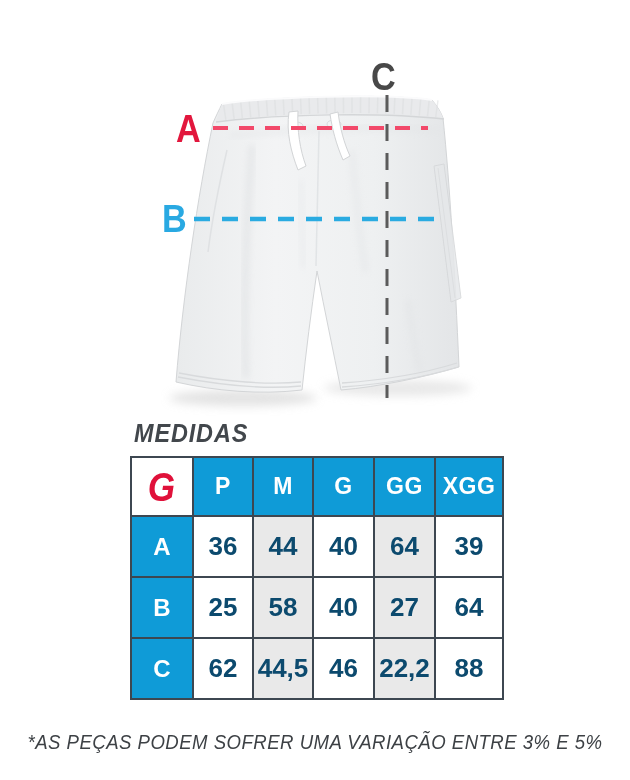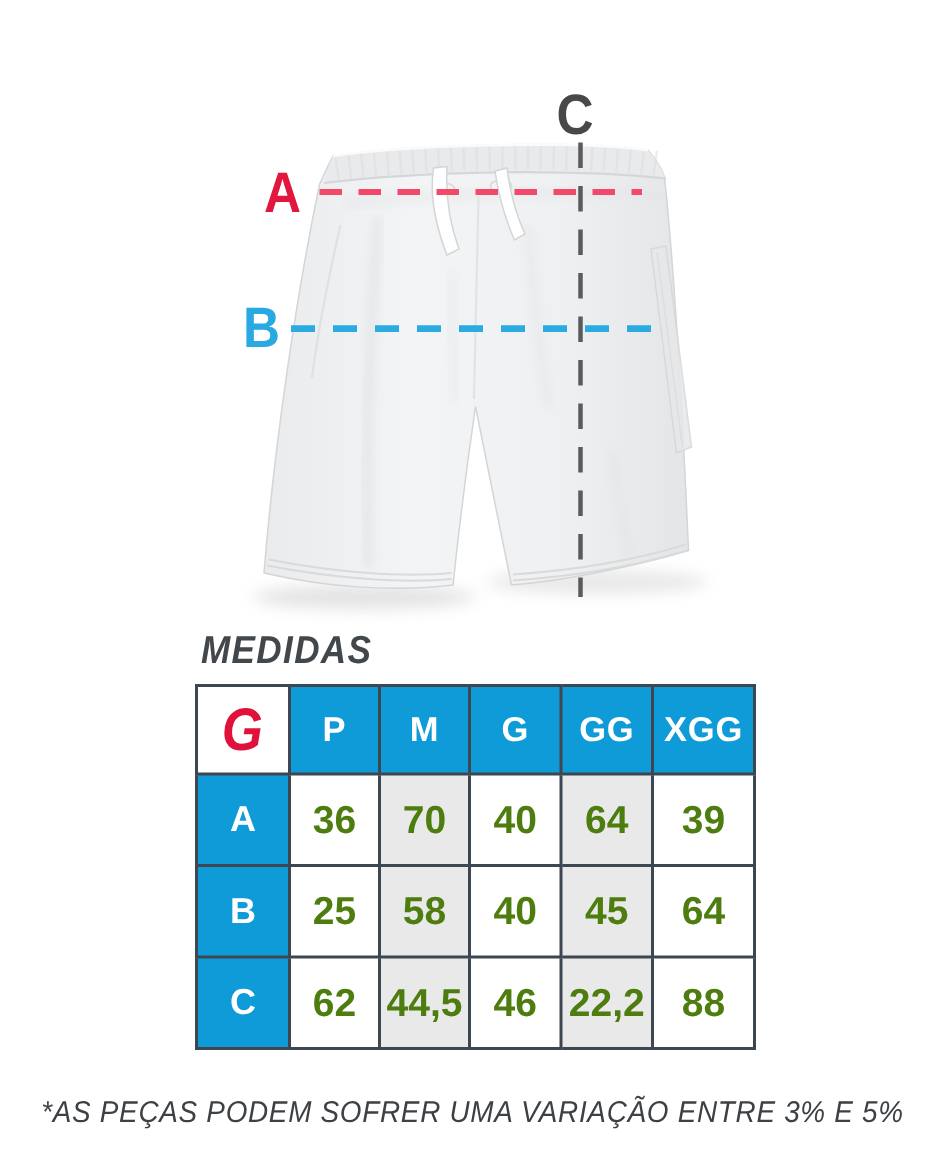--- a/index.html
+++ b/index.html
@@ -22,21 +22,21 @@
   
   .size-table{position:absolute;left:130px;top:456px;border-collapse:collapse;table-layout:fixed;}
   .size-table th,.size-table td{border:2px solid #3d4751;text-align:center;vertical-align:middle;padding:0;}
   .size-table thead tr{height:59px;}
   .size-table tbody tr{height:61px;}
   .hdr-cell{background:#0f9bd7;color:#ffffff;font-size:23px;font-weight:700;letter-spacing:.5px;}
   .logo-cell{background:#ffffff;}
   .logo-g{display:inline-block;font-size:40px;font-weight:700;font-style:italic;color:#e0113a;
           transform:scaleX(.88);transform-origin:center;line-height:1;}
   .row-label{background:#0f9bd7;color:#ffffff;font-size:24px;font-weight:700;}
-  .val{background:#ffffff;color:#4d7c0f;font-size:26px;font-weight:700;}
+  .val{background:#ffffff;color:#0c4a6e;font-size:26px;font-weight:700;}
   .val.alt{background:#e9e9e9;}
 
   
   .footnote{position:absolute;left:0;top:731px;width:630px;text-align:center;
             font-style:italic;font-size:20px;color:#3d4145;letter-spacing:.5px;
             transform:scaleX(.93);transform-origin:center top;}
 </style>
 </head>
 <body>
 
@@ -142,31 +142,31 @@
         <th class="hdr-cell">M</th>
         <th class="hdr-cell">G</th>
         <th class="hdr-cell">GG</th>
         <th class="hdr-cell">XGG</th>
       </tr>
     </thead>
     <tbody>
       <tr>
         <th class="row-label">A</th>
         <td class="val">36</td>
-        <td class="val alt">70</td>
+        <td class="val alt">44</td>
         <td class="val">40</td>
         <td class="val alt">64</td>
         <td class="val">39</td>
       </tr>
       <tr>
         <th class="row-label">B</th>
         <td class="val">25</td>
         <td class="val alt">58</td>
         <td class="val">40</td>
-        <td class="val alt">45</td>
+        <td class="val alt">27</td>
         <td class="val">64</td>
       </tr>
       <tr>
         <th class="row-label">C</th>
         <td class="val">62</td>
         <td class="val alt">44,5</td>
         <td class="val">46</td>
         <td class="val alt">22,2</td>
         <td class="val">88</td>
       </tr>

